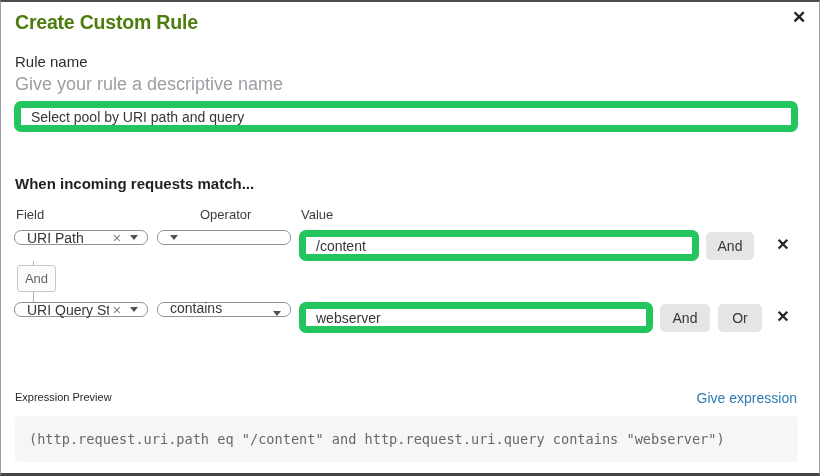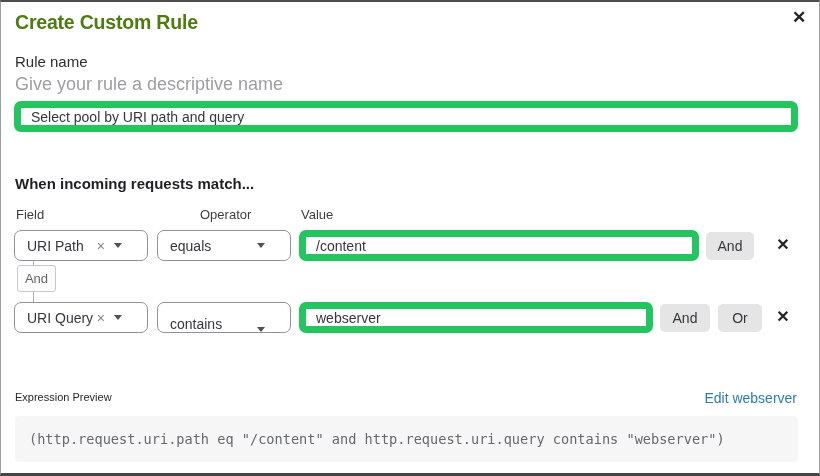--- a/index.html
+++ b/index.html
@@ -43,27 +43,27 @@
     padding: 0 10px;
     outline: none;
   }
   .rule-input { left: 13px; top: 99px; width: 784px; height: 31px; }
   .section-heading { left: 14px; top: 173px; font-size: 15px; font-weight: 700; color: #1f2023; }
   .col-label { top: 205px; font-size: 13px; color: #3b3d42; }
   .col-field { left: 15px; }
   .col-operator { left: 157px; margin-left: 42px; }
   .col-value { left: 300px; }
   .select {
-    height: 31px;
+    height: 15px;
     border: 1px solid #8f939b;
     border-radius: 7px;
     background: #fff;
     display: flex;
     align-items: center;
-    padding: 0 25px 0 12px;
+    padding: 0 9px 0 12px;
     font-size: 14px;
     color: #35373c;
     cursor: pointer;
   }
   .select .sel-text { flex: 1; white-space: nowrap; overflow: hidden; }
   .select .clear-x { font-size: 14px; color: #7d8085; margin: 0 9px 0 4px; line-height: 1; cursor: pointer; }
   .caret {
     width: 0; height: 0;
     border-left: 4.5px solid transparent;
     border-right: 4.5px solid transparent;
@@ -139,21 +139,20 @@
   <div class="abs col-label col-field">Field</div>
   <div class="abs col-label col-operator">Operator</div>
   <div class="abs col-label col-value">Value</div>
 
   <div class="abs select row1-field">
     <span class="sel-text">URI Path</span>
     <span class="clear-x">×</span>
     <span class="caret"></span>
   </div>
   <div class="abs select row1-operator">
-    <span class="sel-text">equals</span>
     <span class="caret"></span>
   </div>
   <input class="abs text-input row1-value" type="text" value="/content" style="">
   <button class="abs btn-gray row1-and">And</button>
   <div class="abs delete-x row1-delete">✕</div>
 
   <div class="abs connector-line"></div>
   <div class="abs connector-badge">And</div>
 
   <div class="abs select row2-field">
@@ -164,18 +163,18 @@
   <div class="abs select row2-operator">
     <span class="sel-text">contains</span>
     <span class="caret"></span>
   </div>
   <input class="abs text-input row2-value" type="text" value="webserver" style="">
   <button class="abs btn-gray row2-and">And</button>
   <button class="abs btn-gray row2-or">Or</button>
   <div class="abs delete-x row2-delete">✕</div>
 
   <div class="abs expr-label">Expression Preview</div>
-  <div class="abs edit-link">Edit webserver</div>
+  <div class="abs edit-link">Give expression</div>
   <div class="abs code-block">
     <span class="code-text">(http.request.uri.path eq "/content" and http.request.uri.query contains "webserver")</span>
   </div>
 
 </div>
 
 </body></html>

